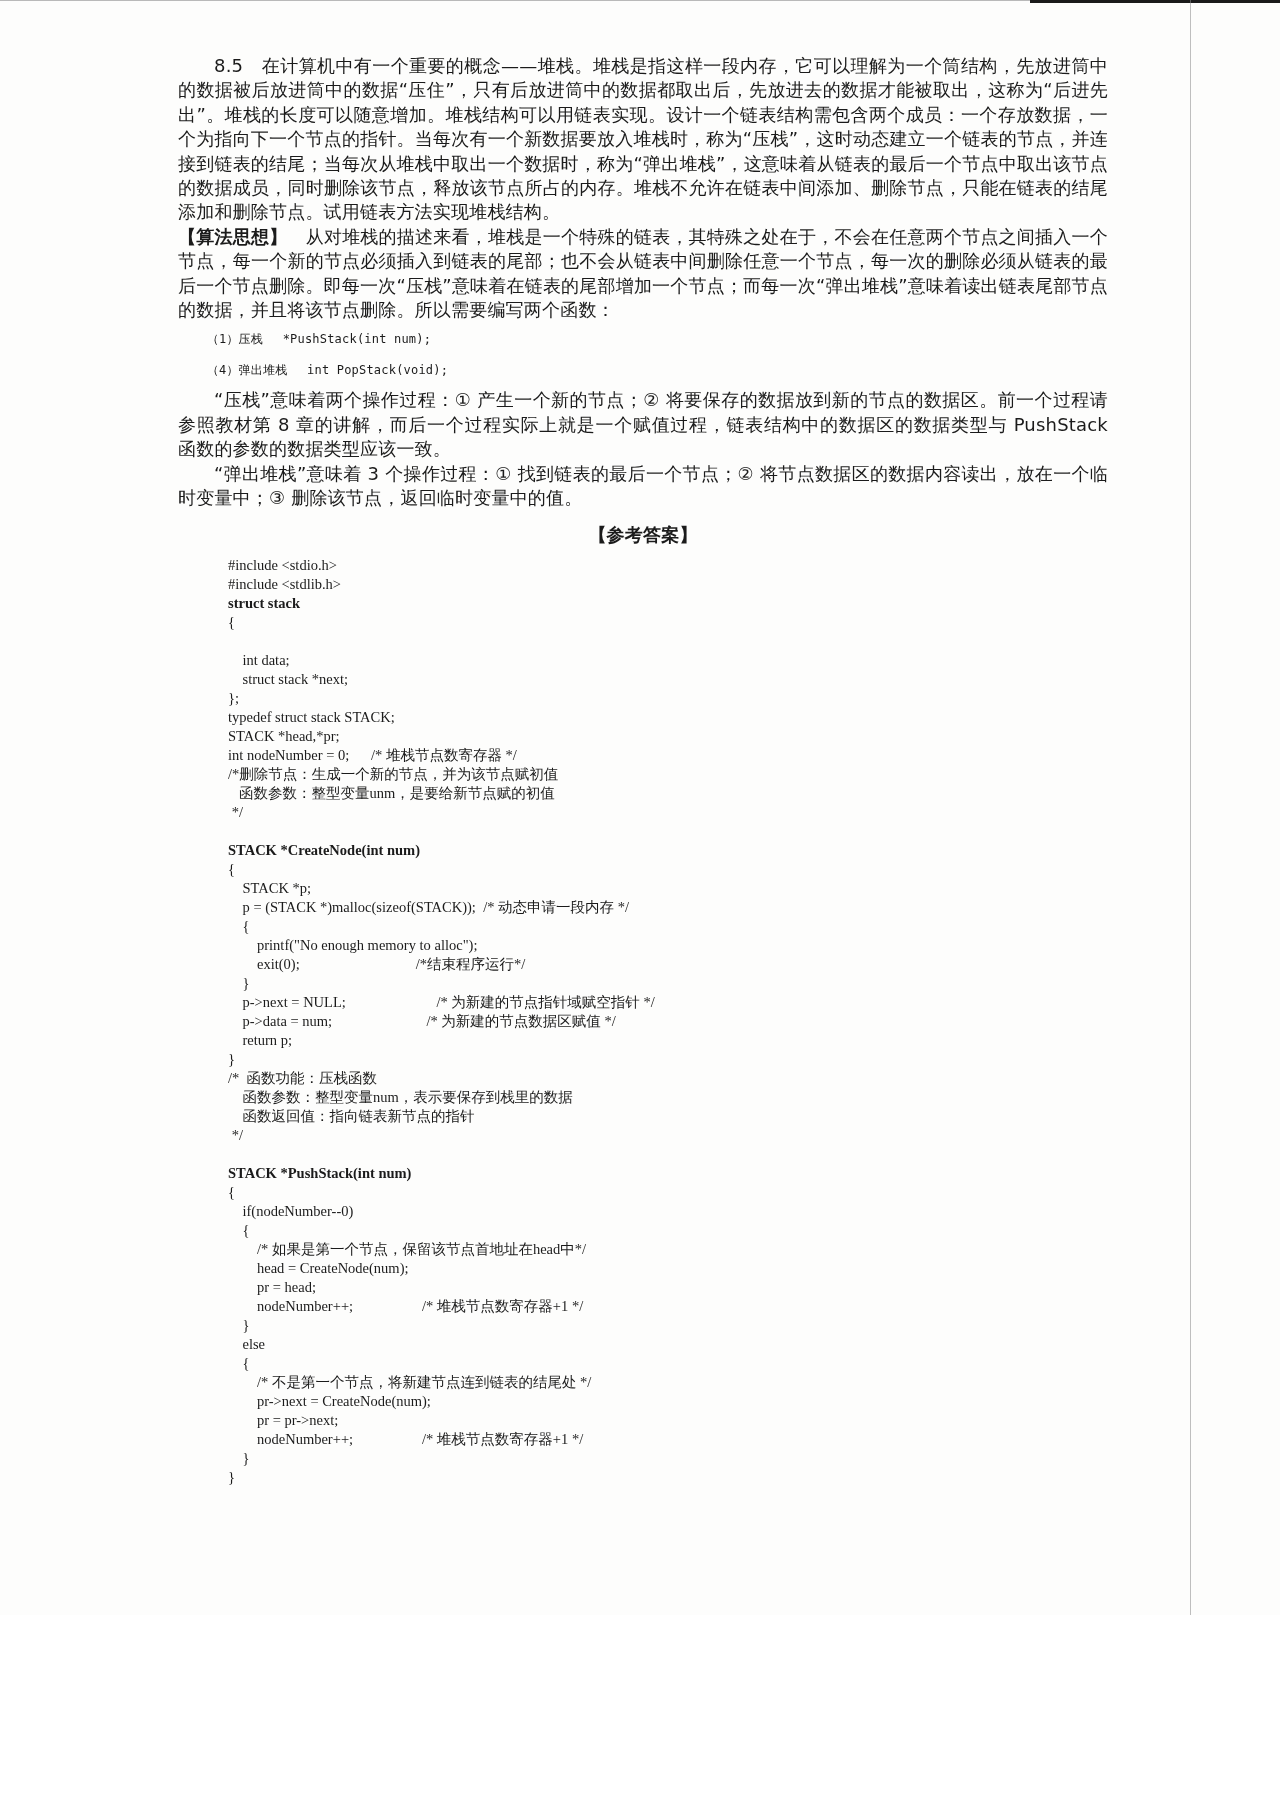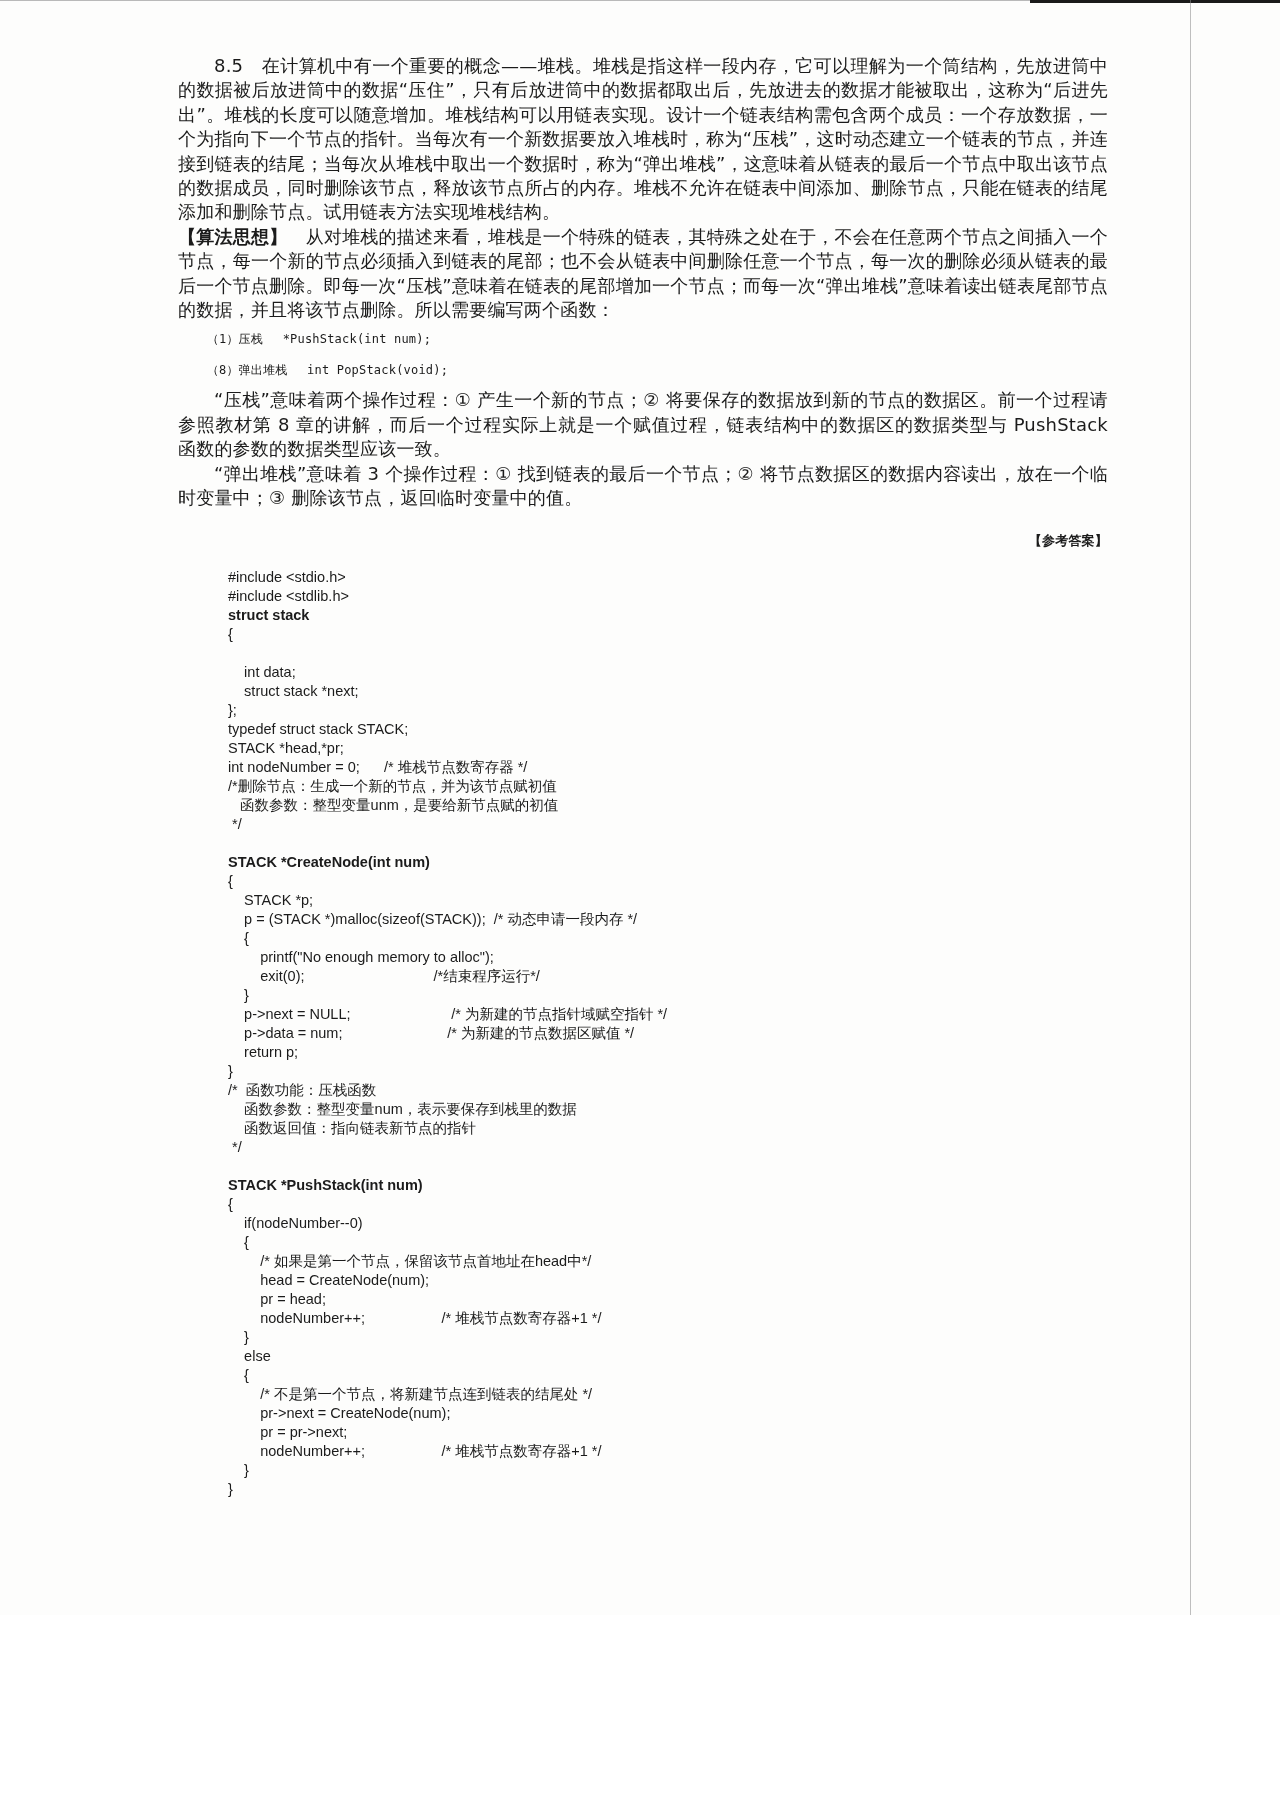--- a/index.html
+++ b/index.html
@@ -38,27 +38,27 @@
   .indent { text-indent: 2em; }
   .list-item {
     padding-left: 2.4em;
     text-align: left;
     margin: 4px 0;
     line-height: 27px;
   }
   .code-inline { font-family: "DejaVu Sans Mono", monospace; font-size: 12px; }
   .bold { font-weight: bold; }
   .answer-heading {
-    margin-top: 18px;
-    font-size: 13px;
-    text-align: right;
+    margin-top: 12px;
+    font-size: 18px;
+    text-align: center;
   }
   .code {
-    margin: 15px 0 0 50px;
-    font-family: Liberation Sans, sans-serif;
+    margin: 9px 0 0 50px;
+    font-family: Liberation Serif, serif;
     font-size: 14.5px;
   }
   .code-line {
     white-space: pre;
     line-height: 19px;
     min-height: 19px;
   }
   .code-line.bold { font-weight: bold; }
 </style>
 </head>
@@ -70,21 +70,21 @@
   <div class="artifact right-edge"></div>
 
   <div class="content">
 
     <p class="para indent">8.5　在计算机中有一个重要的概念——堆栈。堆栈是指这样一段内存，它可以理解为一个筒结构，先放进筒中的数据被后放进筒中的数据“压住”，只有后放进筒中的数据都取出后，先放进去的数据才能被取出，这称为“后进先出”。堆栈的长度可以随意增加。堆栈结构可以用链表实现。设计一个链表结构需包含两个成员：一个存放数据，一个为指向下一个节点的指针。当每次有一个新数据要放入堆栈时，称为“压栈”，这时动态建立一个链表的节点，并连接到链表的结尾；当每次从堆栈中取出一个数据时，称为“弹出堆栈”，这意味着从链表的最后一个节点中取出该节点的数据成员，同时删除该节点，释放该节点所占的内存。堆栈不允许在链表中间添加、删除节点，只能在链表的结尾添加和删除节点。试用链表方法实现堆栈结构。</p>
 
     <p class="para"><span class="bold">【算法思想】</span><span>　从对堆栈的描述来看，堆栈是一个特殊的链表，其特殊之处在于，不会在任意两个节点之间插入一个节点，每一个新的节点必须插入到链表的尾部；也不会从链表中间删除任意一个节点，每一次的删除必须从链表的最后一个节点删除。即每一次“压栈”意味着在链表的尾部增加一个节点；而每一次“弹出堆栈”意味着读出链表尾部节点的数据，并且将该节点删除。所以需要编写两个函数：</span></p>
 
     <p class="para list-item code-inline">（1）压栈　 *PushStack(int num);</p>
 
-    <p class="para list-item code-inline">（8）弹出堆栈　 int PopStack(void);</p>
+    <p class="para list-item code-inline">（4）弹出堆栈　 int PopStack(void);</p>
 
     <p class="para indent">“压栈”意味着两个操作过程：① 产生一个新的节点；② 将要保存的数据放到新的节点的数据区。前一个过程请参照教材第 8 章的讲解，而后一个过程实际上就是一个赋值过程，链表结构中的数据区的数据类型与 PushStack 函数的参数的数据类型应该一致。</p>
 
     <p class="para indent">“弹出堆栈”意味着 3 个操作过程：① 找到链表的最后一个节点；② 将节点数据区的数据内容读出，放在一个临时变量中；③ 删除该节点，返回临时变量中的值。</p>
 
     <p class="para bold answer-heading">【参考答案】</p>
 
     <div class="code">
         <div class="code-line">#include &lt;stdio.h&gt;</div>
         <div class="code-line">#include &lt;stdlib.h&gt;</div>

